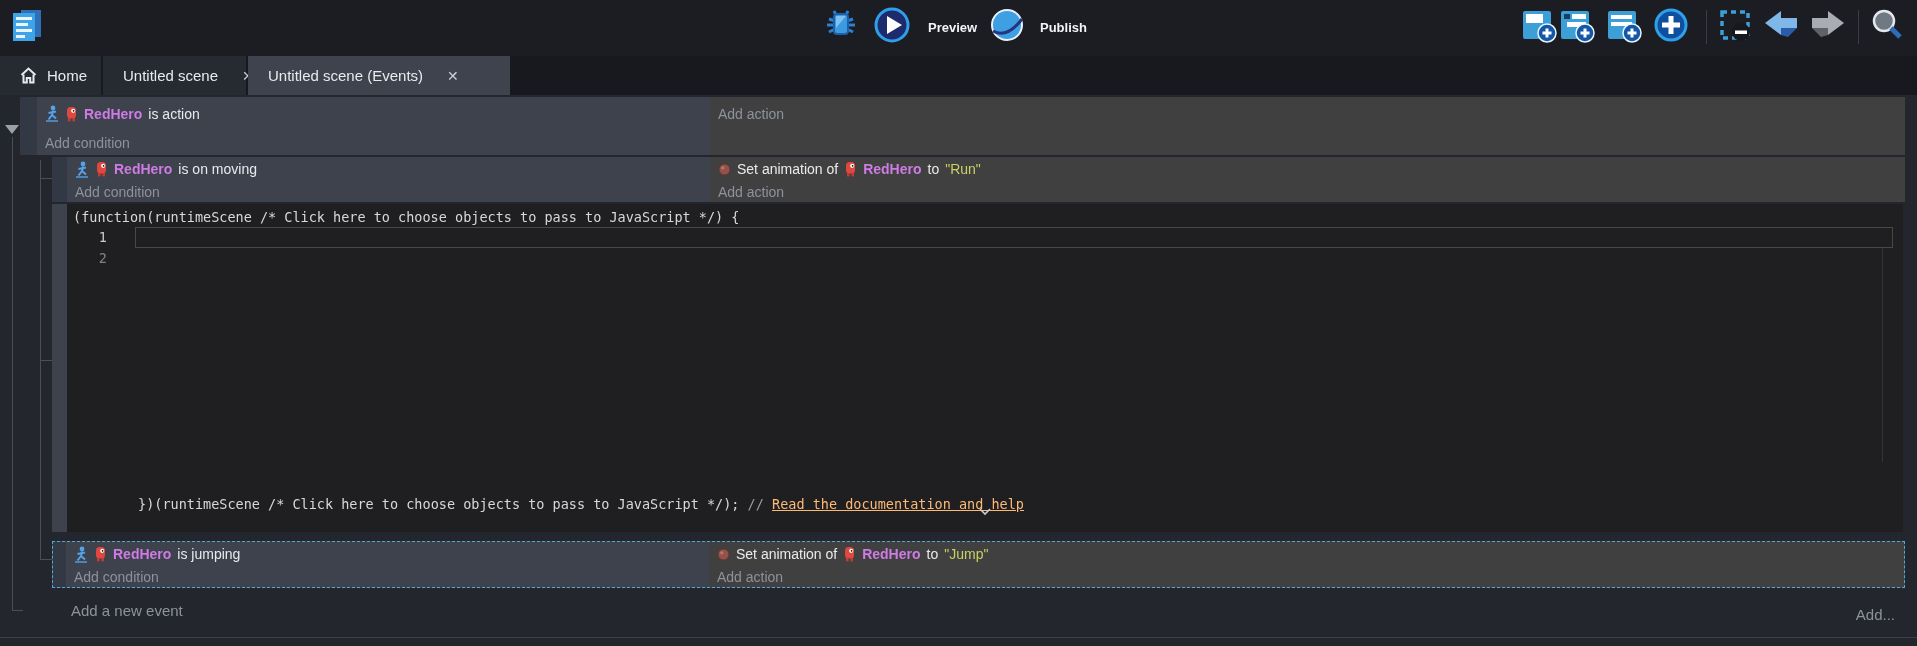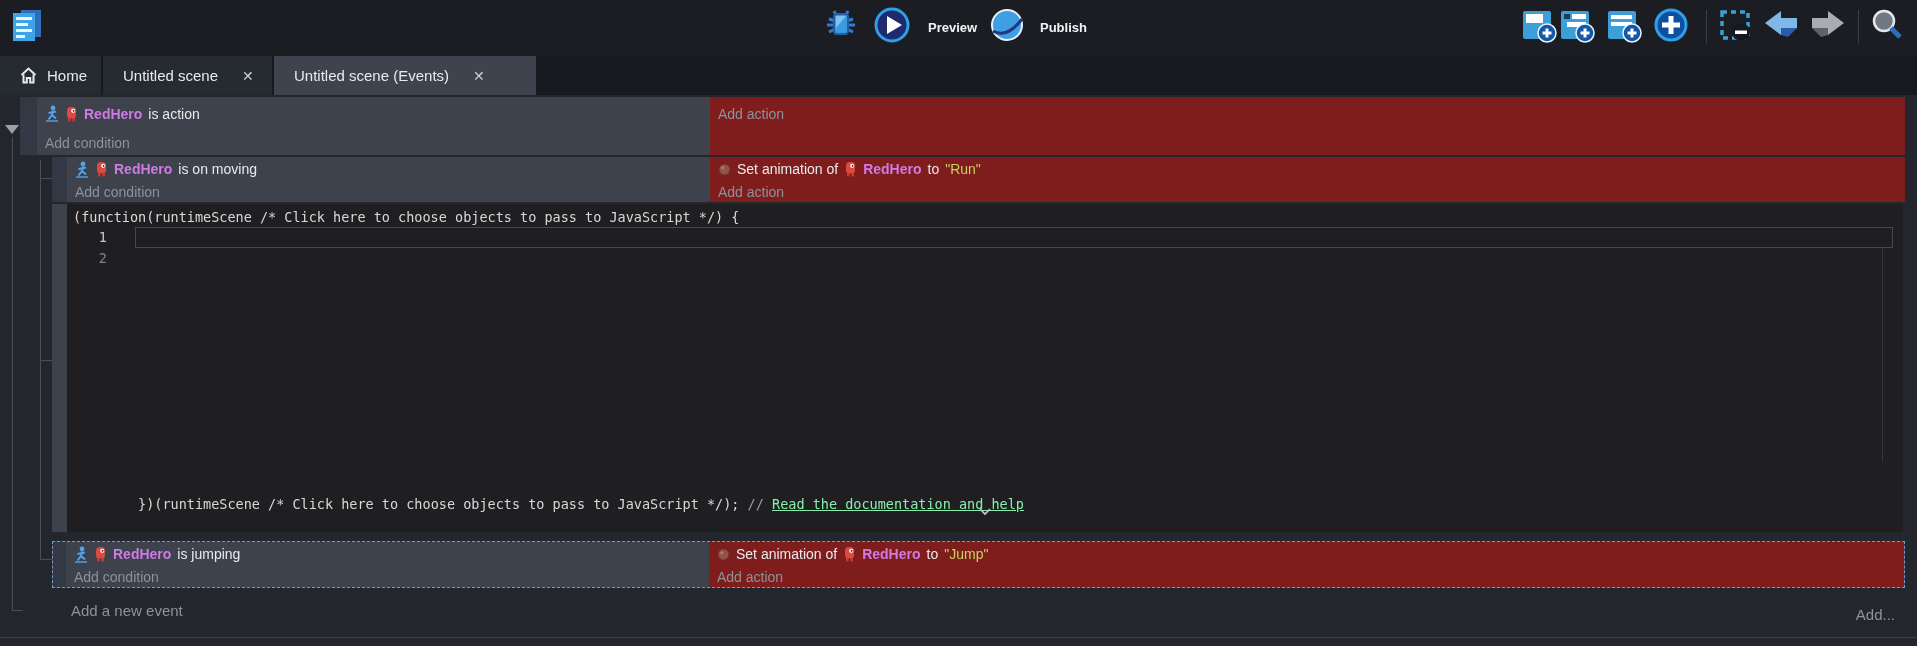--- a/index.html
+++ b/index.html
@@ -20,21 +20,21 @@
   .tab .close { margin-left:24px; color:#ccd0d5; font-size:14px; cursor:pointer; }
   .tab .home-ic { margin-right:10px; display:flex; }
 
   
   .panel { position:absolute; left:0; top:95px; width:1917px; height:551px; background:#23262d; }
 
   .tree-line { position:absolute; background:#4a4e58; }
   .collapse-tri { position:absolute; left:5px; top:30px; width:0; height:0; cursor:pointer;
                   border-left:7px solid transparent; border-right:7px solid transparent; border-top:9px solid #9aa0a8; }
 
-  .event { position:absolute; display:flex; background:#7f1d1d; }
+  .event { position:absolute; display:flex; background:#404040; }
   .event .handle { background:#333845; cursor:pointer; }
   .event .cond-cell { background:#3d424d; }
   .row-title { display:flex; align-items:center; gap:6px; padding-left:8px; color:#e8eaec; font-size:14px; cursor:pointer; }
   .row-ph { padding-left:8px; color:#8d929b; font-size:14px; cursor:pointer; display:flex; align-items:center;text-align:center; }
   .obj { color:#ce7be4; font-weight:bold; }
   .str { color:#c9d162; }
   .ev1 .row-title { height:33px; }
   .ev1 .row-ph { height:25px; }
   .evs .row-title { height:24px; }
   .evs .row-ph { height:21px; }
@@ -49,21 +49,21 @@
   .js-header { padding:4px 0 0 6px; height:22px; line-height:18px; white-space:pre; }
   .code-line { position:absolute; left:0; right:0; height:20px; line-height:20px; display:flex; }
   .code-line .ln { width:48px; text-align:right; padding-right:8px; color:#7f8389; }
   .code-line .ln.active { color:#c8c8c8; }
   .code-line .src { margin-left:25px; white-space:pre; }
   .num { color:#b5cea8; }
   .cur-line-box { position:absolute; left:68px; right:10px; top:23px; height:21px; border:1px solid #484848; }
   .ruler-line { position:absolute; right:20px; top:44px; height:214px; width:1px; background:#34353a; }
   .js-footer { position:absolute; left:6px; top:276px; white-space:pre; }
   .js-comment { color:#9b9ea4; }
-  .doc-link { color:#86efac; text-decoration:underline; cursor:pointer; }
+  .doc-link { color:#fdba74; text-decoration:underline; cursor:pointer; }
   .js-expand { position:absolute; left:50%; top:304px; transform:translateX(-50%); cursor:pointer; display:flex; }
 
   .footer-row { position:absolute; left:0; top:503px; width:1905px; height:26px; }
   .add-new-event { position:absolute; left:71px; top:0; height:26px; line-height:26px; color:#8d929b; font-size:15px; cursor:pointer; }
   .add-more { position:absolute; right:10px; top:8px; color:#8d929b; font-size:15px; cursor:pointer; }
   .bottom-divider { position:absolute; left:0; top:542px; width:1917px; height:1px; background:#3c3f46; }
 
   .mini-icon { display:flex; align-items:center; }
 </style>
 </head>
@@ -213,21 +213,21 @@
 <div class="tabbar">
   <div class="tab" style="width:101px;">
     <span class="home-ic">
       <svg width="17" height="17" viewBox="0 0 17 17">
         <path d="M1.5 8 L8.5 1.5 L15.5 8" fill="none" stroke="#e8eaed" stroke-width="2"></path>
         <path d="M3.5 7.5 V15.5 H6.8 V11 H10.2 V15.5 H13.5 V7.5" fill="none" stroke="#e8eaed" stroke-width="2"></path>
       </svg>
     </span>
     <span>Home</span>
   </div>
-  <div class="tab" style="width:169px;">
+  <div class="tab" style="width:143px;">
     <span>Untitled scene</span>
     <span class="close">✕</span>
   </div>
   <div class="tab active" style="width:262px;">
     <span>Untitled scene (Events)</span>
     <span class="close">✕</span>
   </div>
 </div>
 
 <div class="panel">

